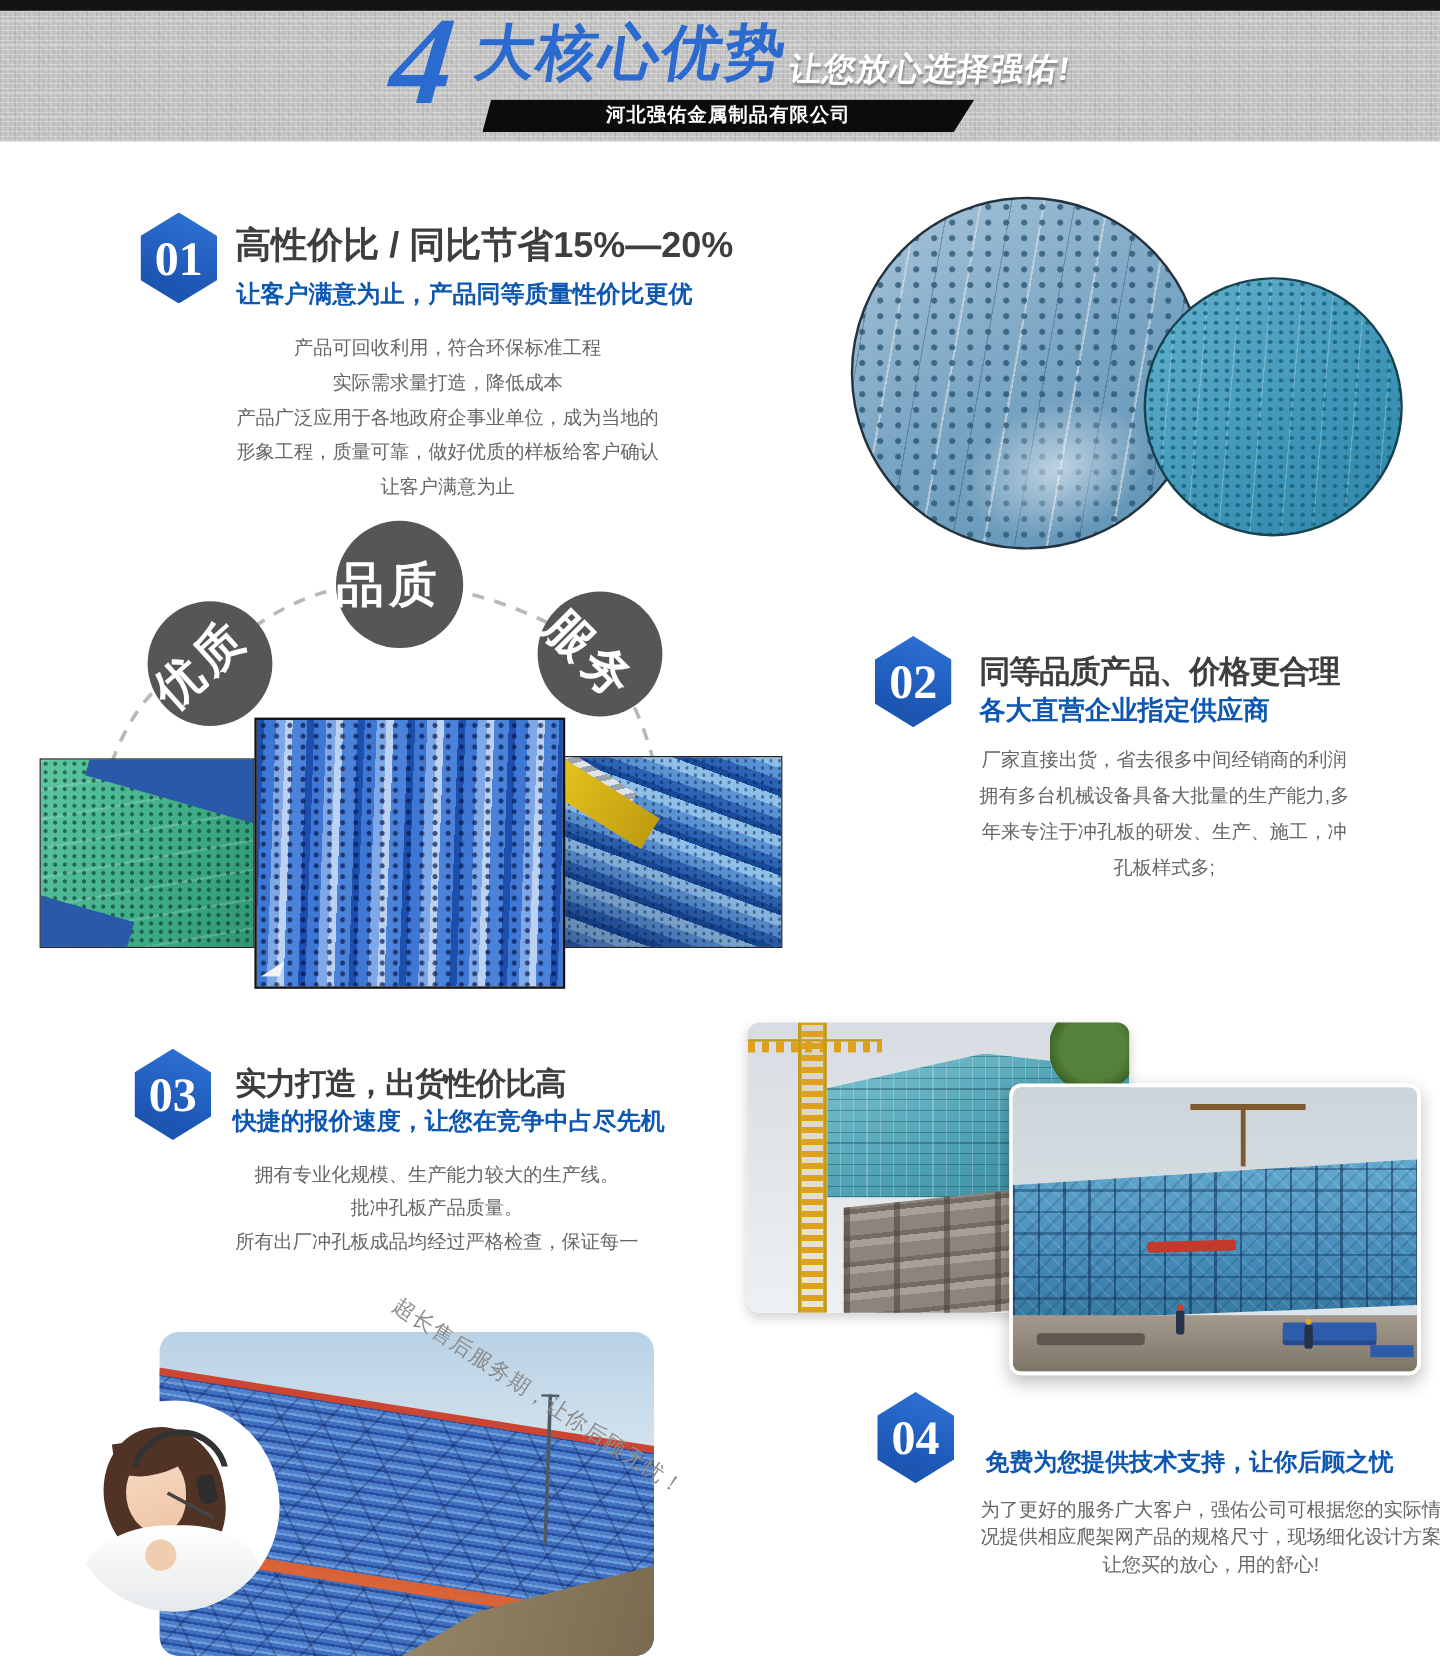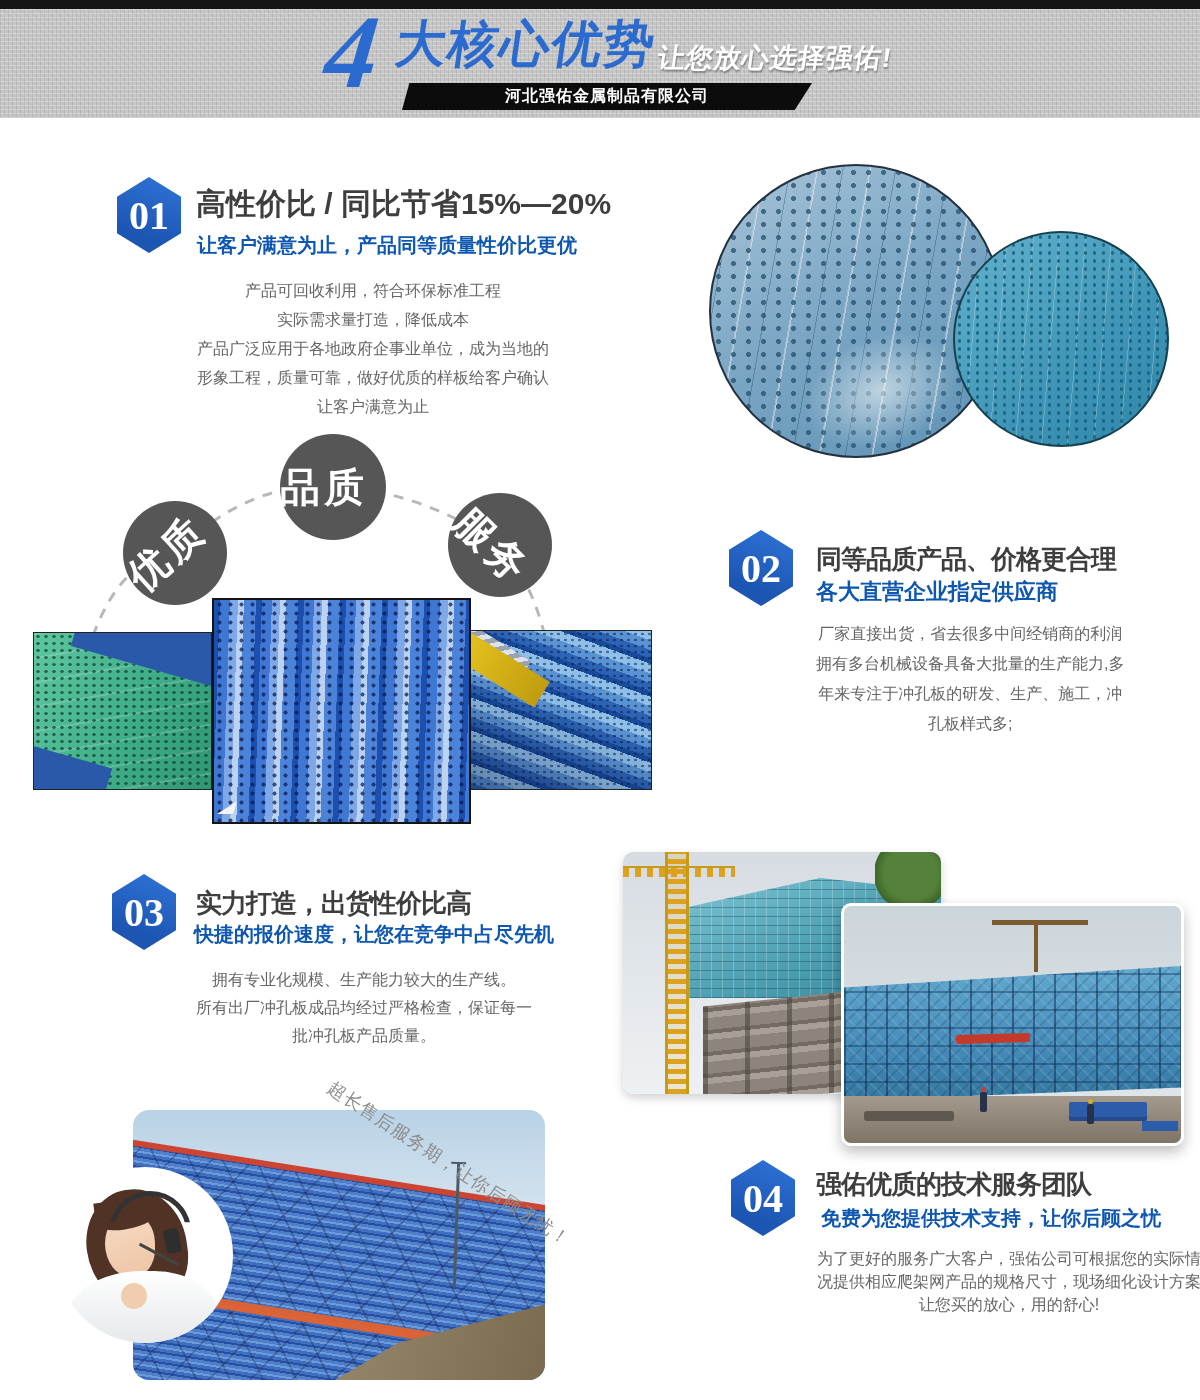--- a/index.html
+++ b/index.html
@@ -257,22 +257,22 @@
     <div>孔板样式多;</div>
   </div>
 
   <div class="hex" id="hex3">
     <span>03</span>
   </div>
   <div class="sec-title" id="t3">实力打造，出货性价比高</div>
   <div class="sec-sub" id="sub3">快捷的报价速度，让您在竞争中占尽先机</div>
   <div class="sec-body" id="b3">
     <div>拥有专业化规模、生产能力较大的生产线。</div>
+    <div>批冲孔板产品质量。</div>
     <div>所有出厂冲孔板成品均经过严格检查，保证每一</div>
-    <div>批冲孔板产品质量。</div>
   </div>
 
   <div class="photo" id="photo-back">
     <div class="bb-crane-arm"></div>
     <div class="bb-crane-mast"></div>
     <div class="bb-mesh"></div>
     <div class="bb-floors"></div>
     <div class="bb-tree"></div>
   </div>
   <div class="photo" id="photo-front">
@@ -284,21 +284,20 @@
     <div class="fb-debris"></div>
     <div class="fb-pile1"></div>
     <div class="fb-pile2"></div>
     <div class="fb-worker" id="fb-w1"></div>
     <div class="fb-worker" id="fb-w2"></div>
   </div>
 
   <div class="hex" id="hex4">
     <span>04</span>
   </div>
-  <div class="sec-title" id="t4">强佑优质的技术服务团队</div>
   <div class="sec-sub" id="sub4">免费为您提供技术支持，让你后顾之忧</div>
   <div class="sec-body" id="b4">
     <div>为了更好的服务广大客户，强佑公司可根据您的实际情</div>
     <div>况提供相应爬架网产品的规格尺寸，现场细化设计方案</div>
     <div>让您买的放心，用的舒心!</div>
   </div>
 
   <div class="photo" id="photo-fence">
     <div class="fence-wall"></div>
     <div class="fence-rail"></div>

